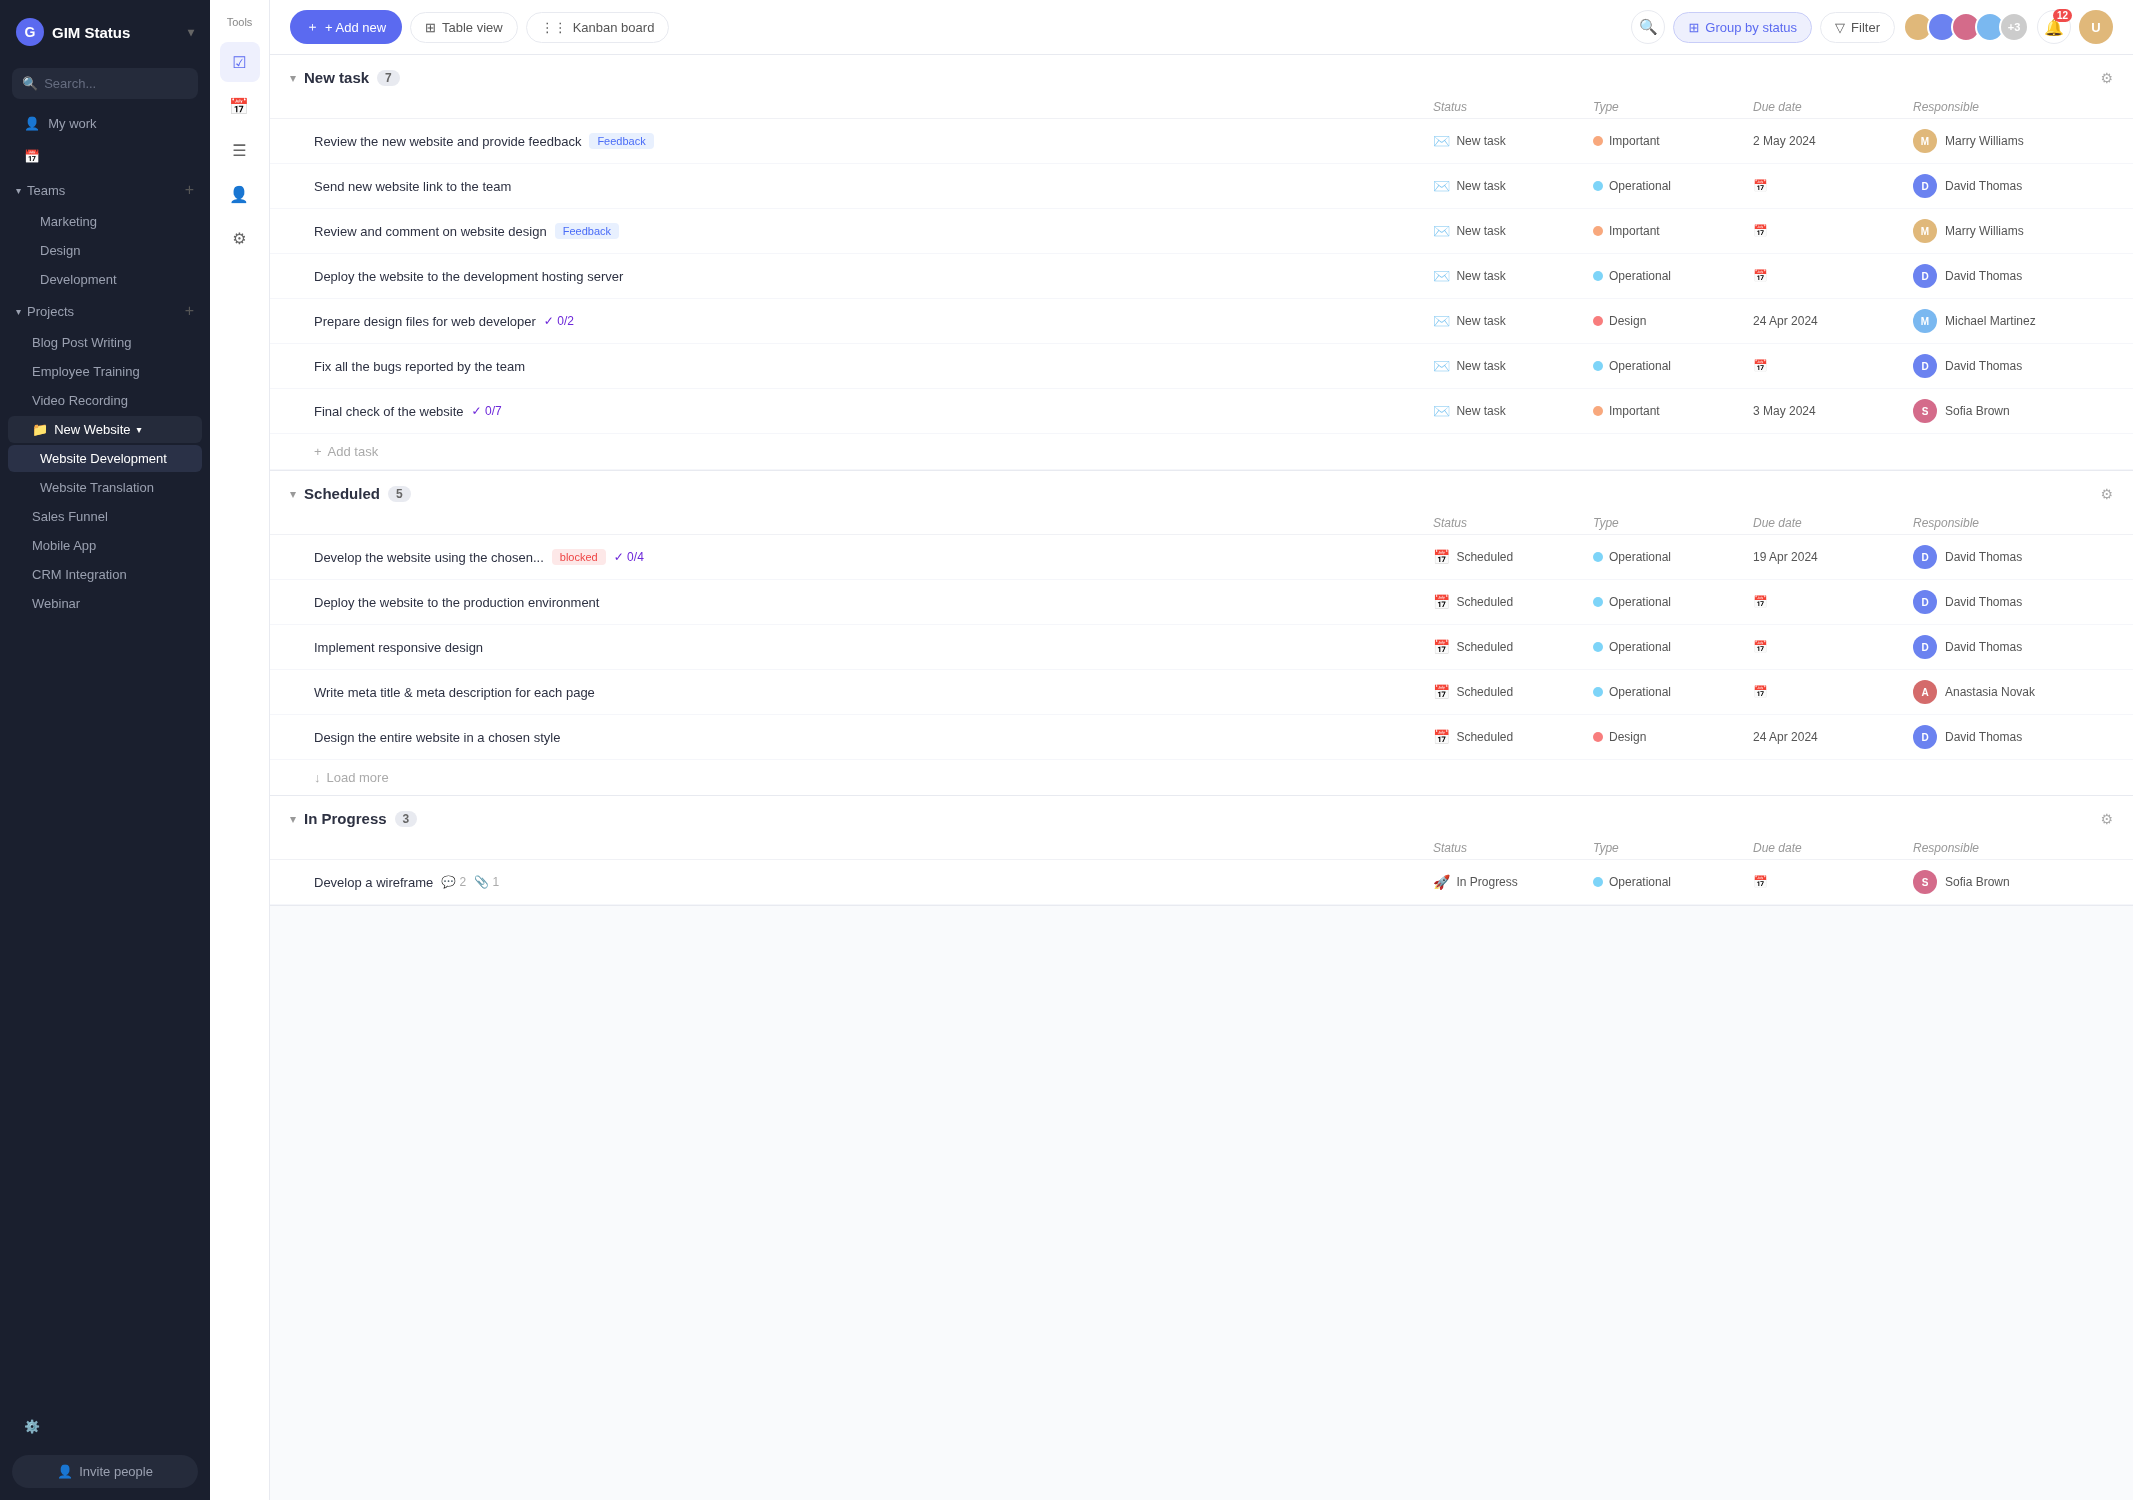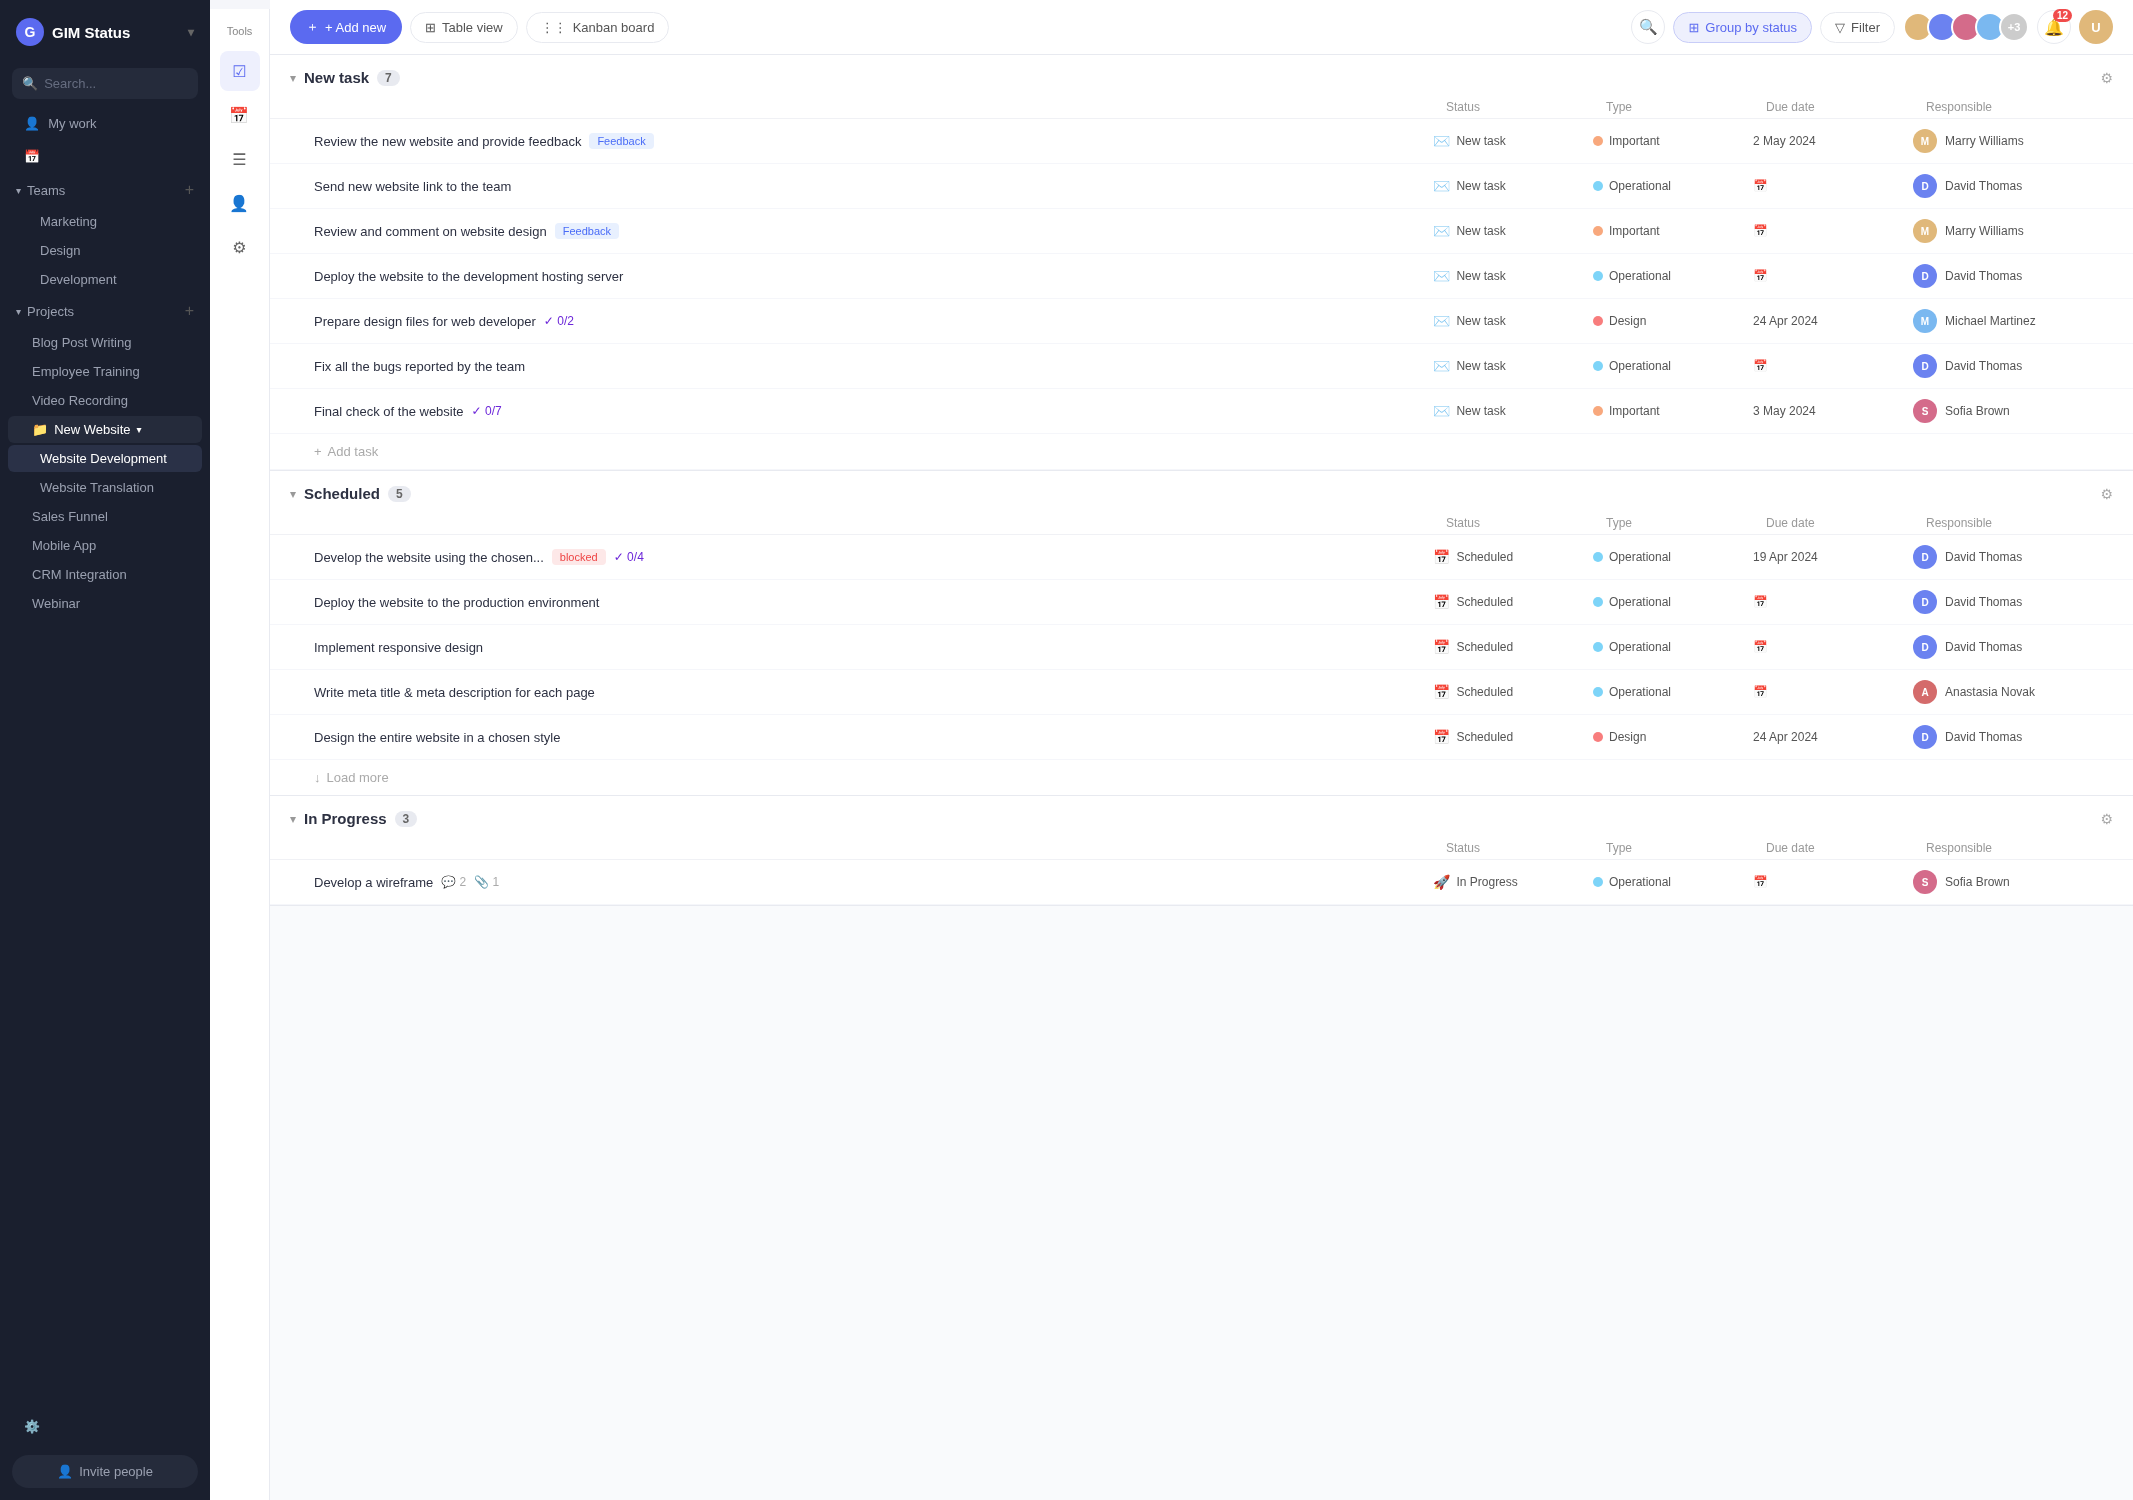--- a/index.html
+++ b/index.html
@@ -110,21 +110,20 @@
     
     #tools-panel {
       width: 60px;
       background: #fff;
       border-right: 1px solid #e8eaf0;
       display: flex;
       flex-direction: column;
       align-items: center;
       padding: 12px 16px;
       gap: 4px;
-      margin-top: 9px;
     }
     .tool-label {
       font-size: 11px;
       color: #888;
       padding: 4px 0 10px;
     }
     .tool-btn {
       width: 40px; height: 40px;
       border-radius: 8px;
       display: flex; align-items: center; justify-content: center;
@@ -310,23 +309,24 @@
       margin-left: auto;
       color: #aaa;
       cursor: pointer;
       font-size: 14px;
     }
 
     
     .col-headers {
       display: grid;
       grid-template-columns: 1fr 160px 160px 160px 200px;
-      padding: 4px 7px 4px 44px;
+      padding: 4px 20px 4px 44px;
       background: #fff;
       border-bottom: 1px solid #f0f1f5;
+      font-style: italic;
     }
     .col-header {
       font-size: 12px;
       color: #999;
       font-weight: 500;
     }
 
     
     .task-row {
       display: grid;

